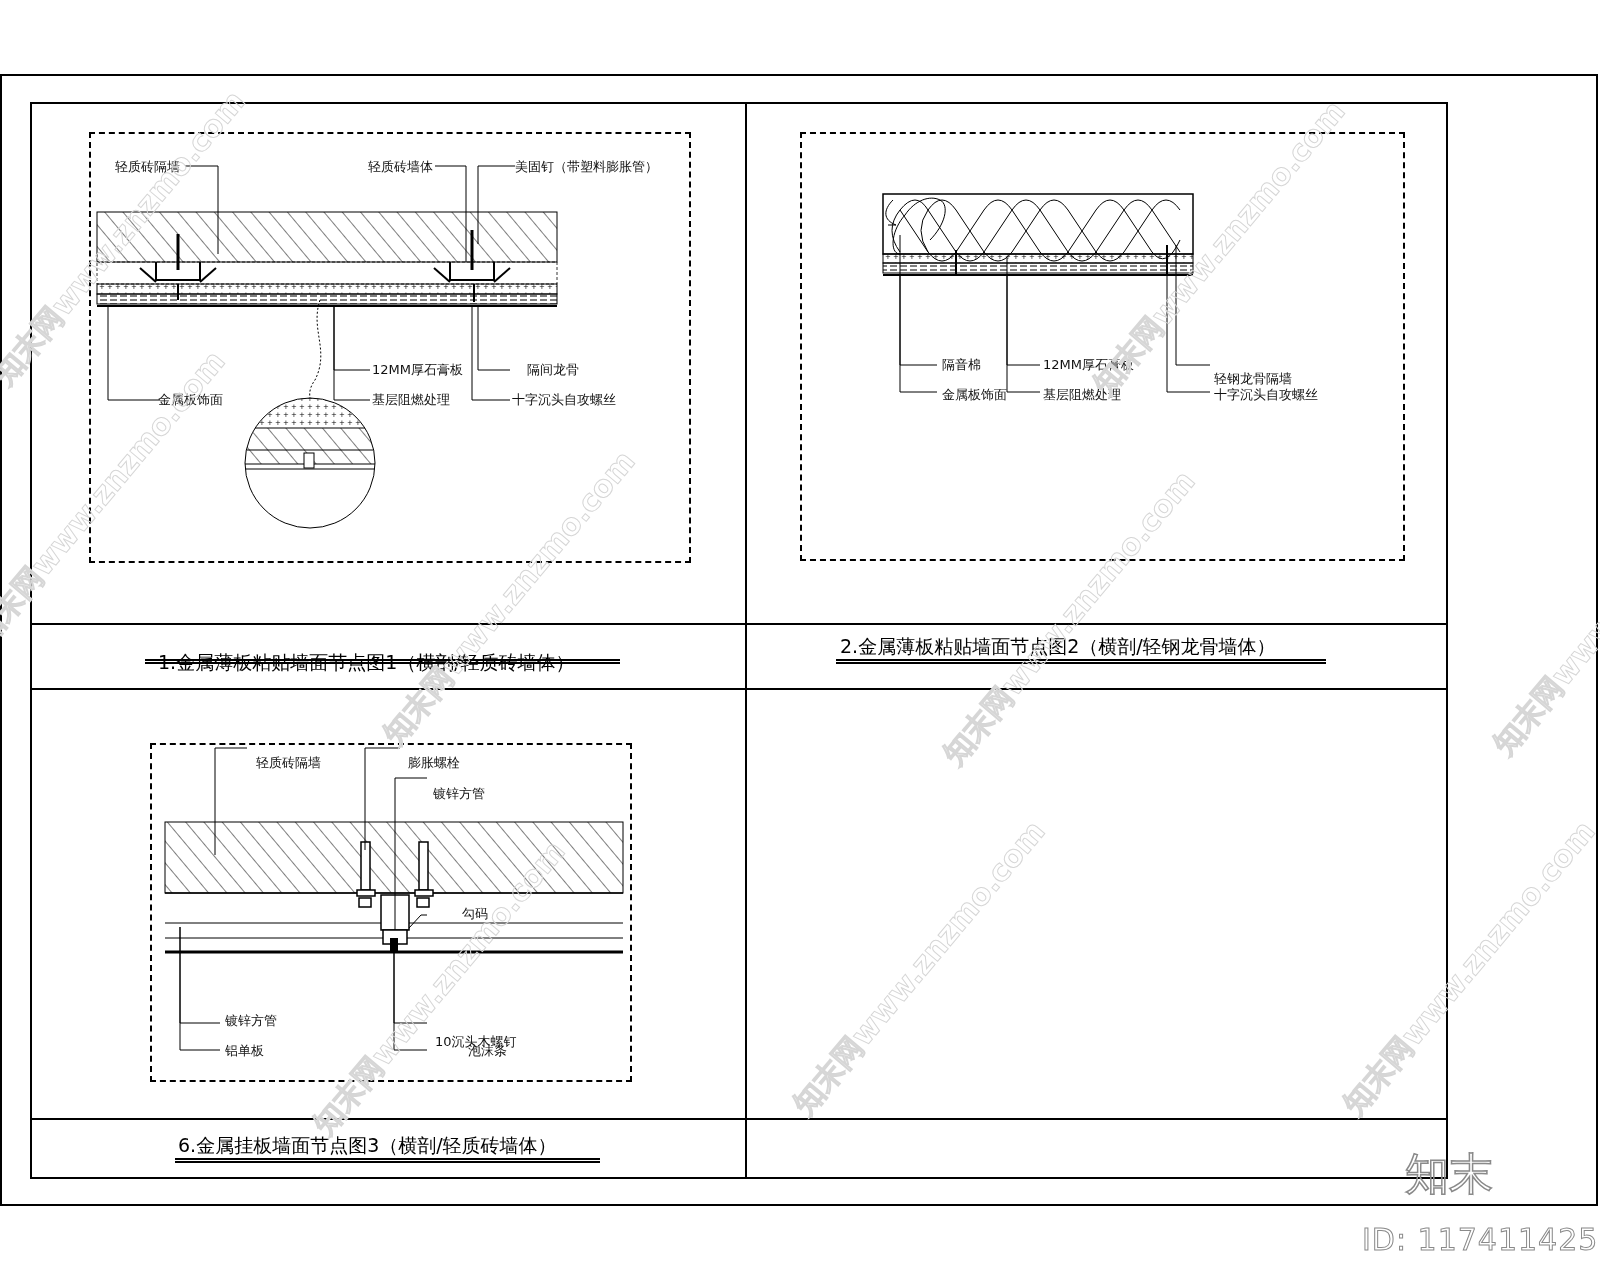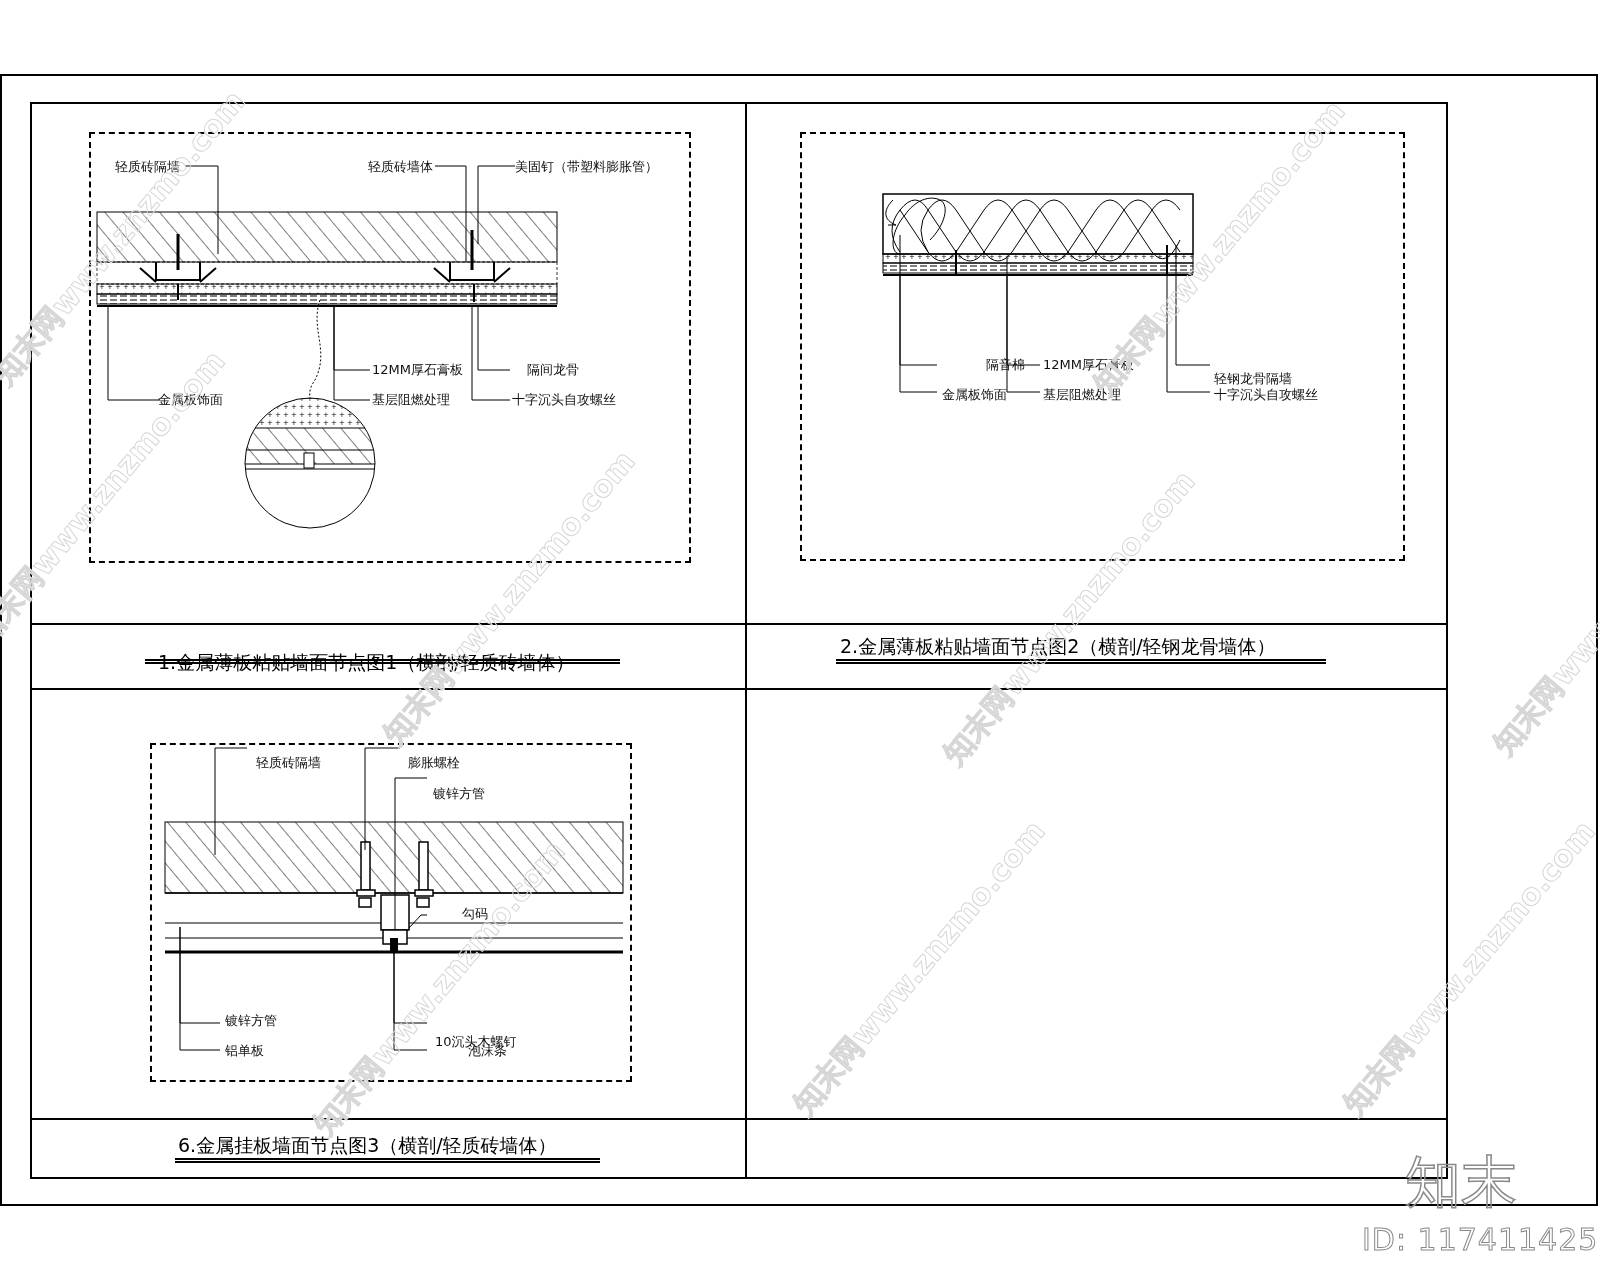--- a/index.html
+++ b/index.html
@@ -6,21 +6,21 @@
   body{width:1600px;height:1280px;position:relative;overflow:hidden;font-family:"DejaVu Sans",sans-serif;color:#000;}
   .frame{position:absolute;border:2px solid #000;box-sizing:border-box;}
   .hline{position:absolute;height:0;border-top:2px solid #000;}
   .vline{position:absolute;width:0;border-left:2px solid #000;}
   .dash{position:absolute;border:2px dashed #000;box-sizing:border-box;}
   .lbl{position:absolute;font-size:13px;line-height:16px;white-space:nowrap;color:#111;}
   .title{position:absolute;font-size:19px;line-height:24px;white-space:nowrap;color:#000;}
   .title-ul{position:absolute;height:5px;border-top:2px solid #000;border-bottom:2px solid #000;box-sizing:border-box;}
   svg{position:absolute;overflow:visible;}
   .wm{position:absolute;font-size:30px;font-weight:bold;color:transparent;-webkit-text-stroke:1px #d6d6d6;white-space:nowrap;transform-origin:left center;}
-  .brand{position:absolute;font-size:56px;color:transparent;-webkit-text-stroke:1.5px #8a8a8a;white-space:nowrap;}
+  .brand{position:absolute;font-size:44px;color:transparent;-webkit-text-stroke:1.5px #8a8a8a;white-space:nowrap;}
   .brand-id{position:absolute;font-size:30px;color:transparent;-webkit-text-stroke:1px #8a8a8a;white-space:nowrap;letter-spacing:1px;}
 </style>
 </head>
 <body>
 
 <div class="frame" style="left:0;top:74px;width:1598px;height:1132px;"></div>
 <div class="frame" style="left:30px;top:102px;width:1418px;height:1077px;"></div>
 <div class="vline" style="left:745px;top:102px;height:1077px;"></div>
 <div class="hline" style="left:30px;top:623px;width:1418px;"></div>
 <div class="hline" style="left:30px;top:688px;width:1418px;"></div>
@@ -130,21 +130,21 @@
       <line x1="307" y1="65" x2="307" y2="95" stroke-width="2"></line>
       <polyline points="40,55 40,185 77,185"></polyline>
       <polyline points="40,95 40,212 77,212"></polyline>
       <polyline points="147,78 147,185 180,185"></polyline>
       <polyline points="147,95 147,212 180,212"></polyline>
       <polyline points="316,65 316,185 350,185"></polyline>
       <polyline points="307,95 307,212 350,212"></polyline>
     </g>
   </svg>
 
-  <div class="lbl" style="left:986px;top:357px;">隔音棉</div>
+  <div class="lbl" style="left:942px;top:357px;">隔音棉</div>
   <div class="lbl" style="left:1043px;top:357px;">12MM厚石膏板</div>
   <div class="lbl" style="left:1214px;top:371px;">轻钢龙骨隔墙</div>
   <div class="lbl" style="left:942px;top:387px;">金属板饰面</div>
   <div class="lbl" style="left:1043px;top:387px;">基层阻燃处理</div>
   <div class="lbl" style="left:1214px;top:387px;">十字沉头自攻螺丝</div>
 
   <div class="title" style="left:840px;top:634px;text-align:right;">2.金属薄板粘贴墙面节点图2（横剖/轻钢龙骨墙体）</div>
   <div class="title-ul" style="left:836px;top:659px;width:490px;"></div>
 </div>
 

